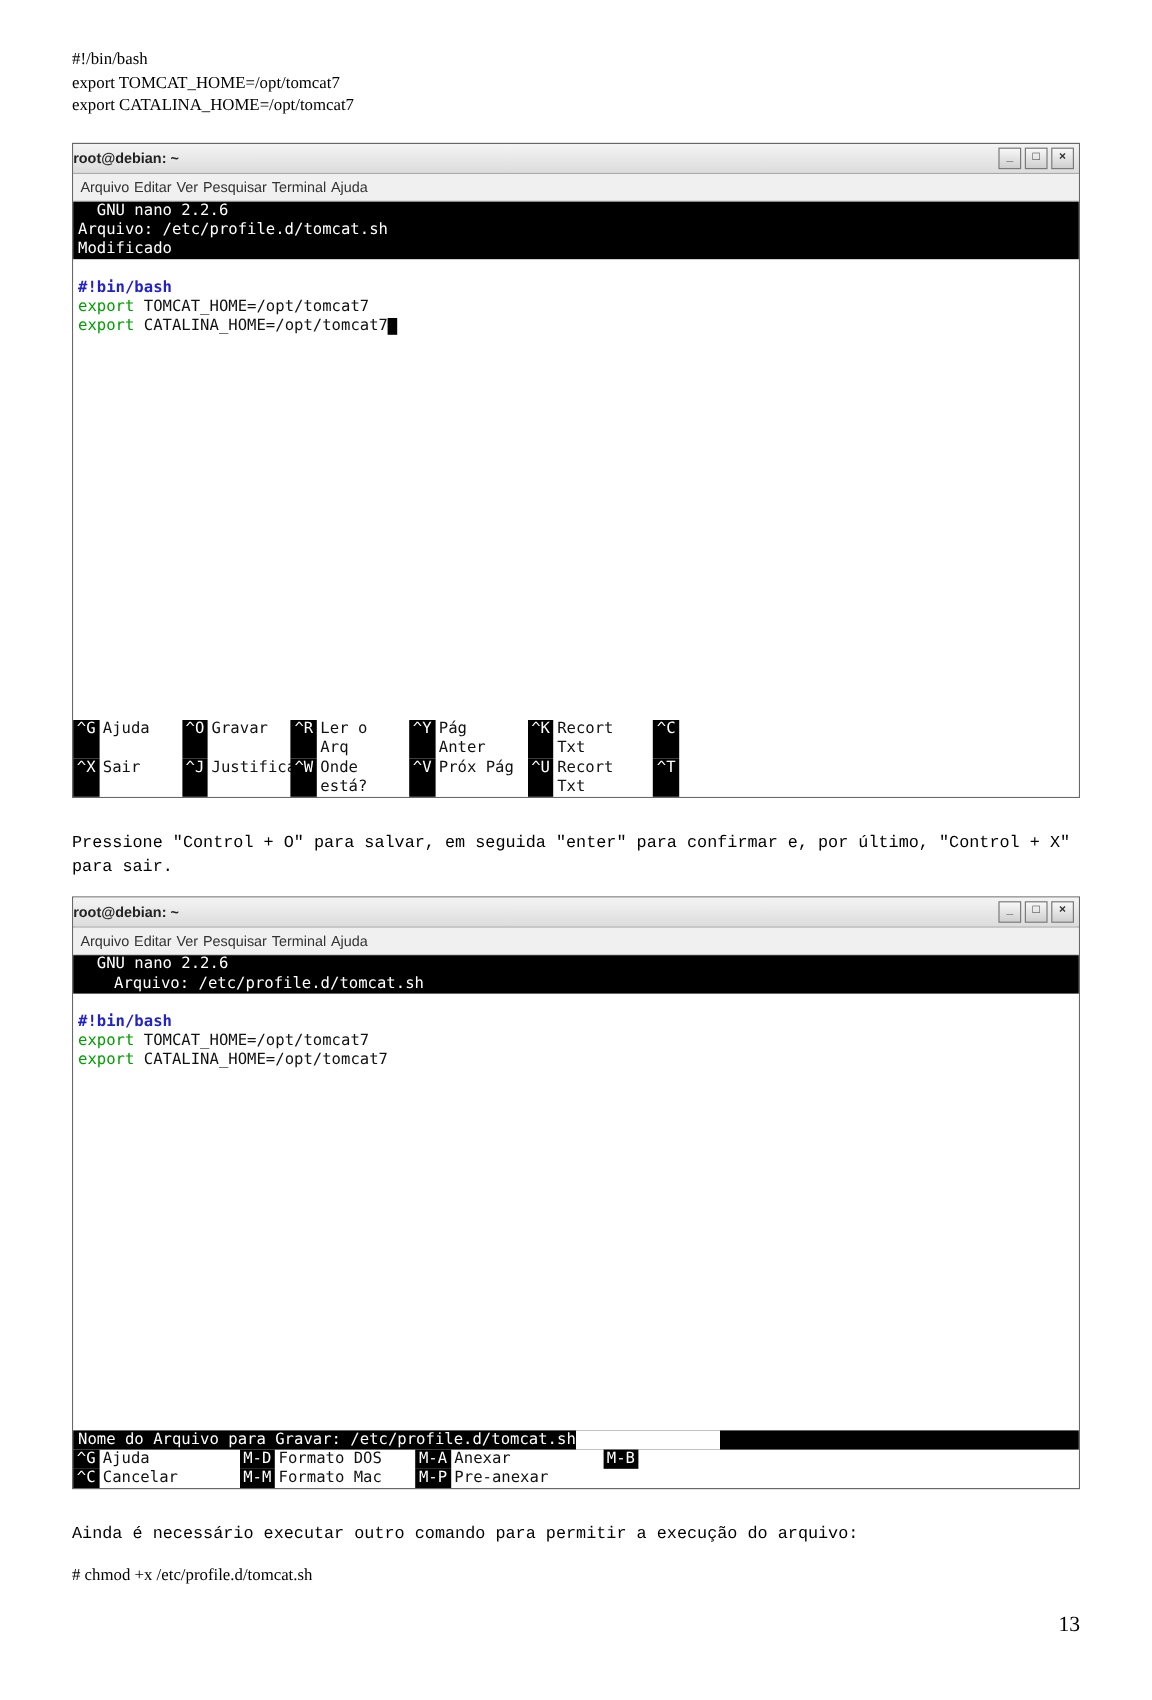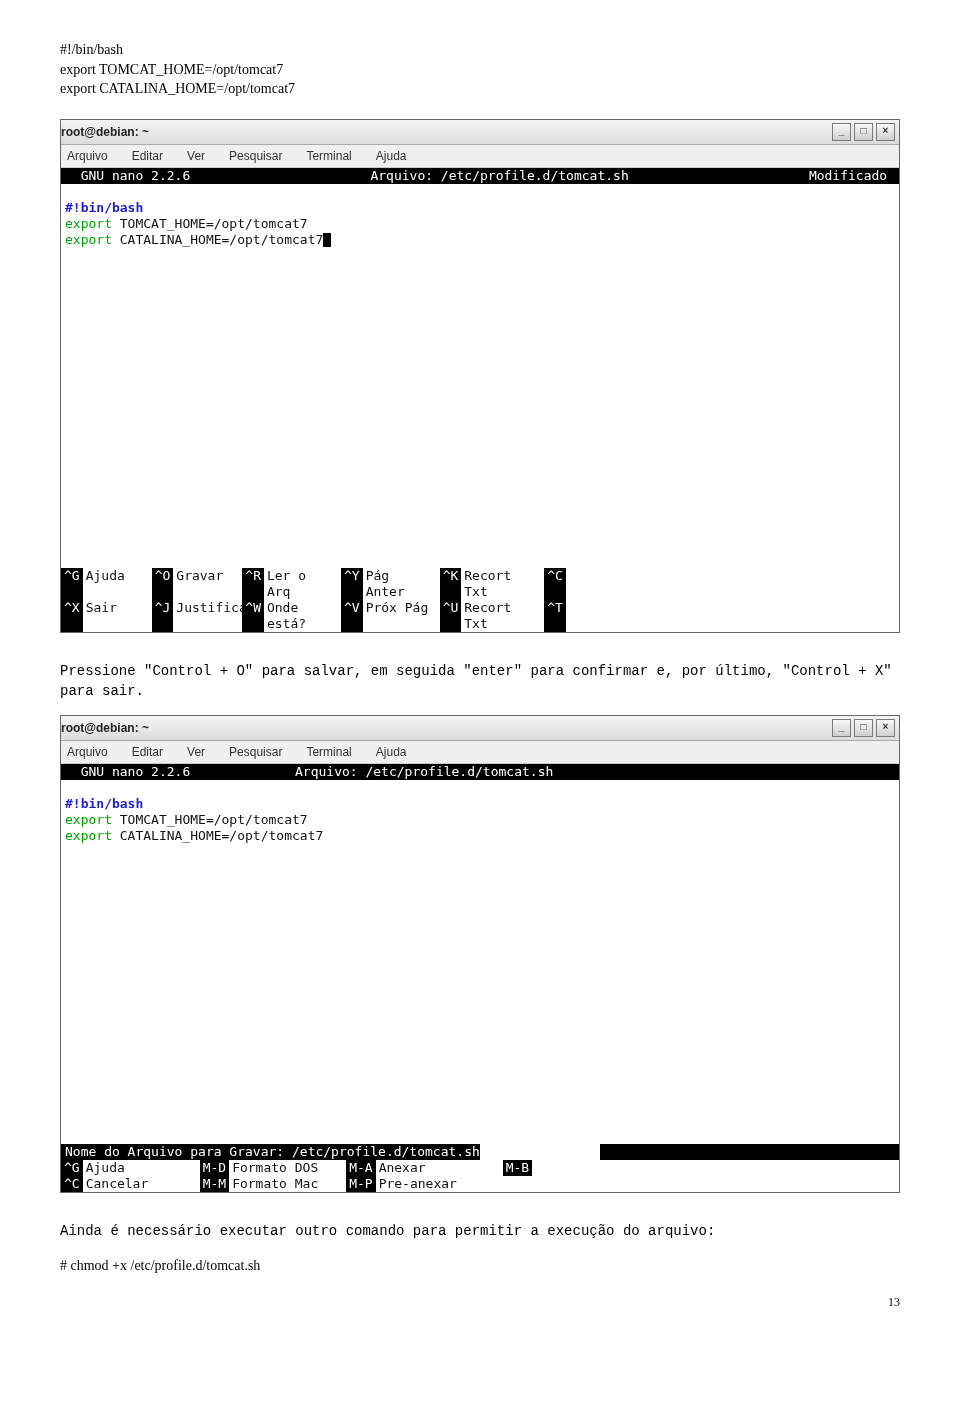--- a/index.html
+++ b/index.html
@@ -60,38 +60,39 @@
     color: #333;
     font-family: sans-serif;
   }
   .menubar {
     height: 22px;
     background: #f0f0f0;
     border-bottom: 1px solid #ccc;
     display: flex;
     align-items: center;
     padding: 0 6px;
-    gap: 24px;
+    gap: 4px;
     font-family: sans-serif;
     font-size: 12px;
     color: #333;
   }
   .menubar span { cursor: default; }
   .term-body {
     background: #ffffff;
     color: #111;
     font-family: "DejaVu Sans Mono", "Courier New", monospace;
     font-size: 13px;
     line-height: 16px;
     padding: 0;
   }
   .line {
     white-space: pre;
     padding: 0 4px;
     min-height: 16px;
+    flex-direction: column;
   }
   .inv {
     background: #000;
     color: #fff;
   }
   .blue { color: #2222cc; font-weight: bold; }
   .green { color: #00a000; }
   .cursor {
     display: inline-block;
     width: 8px;
@@ -111,21 +112,21 @@
     padding: 0 3px;
   }
   .sc-txt {
     padding: 0 4px 0 3px;
   }
   .filler { height: 320px; }
   .filler2 { height: 300px; }
   .page-num {
     text-align: right;
     font-family: "Times New Roman", serif;
-    font-size: 12px;
+    font-size: 18px;
     margin-top: 20px;
   }
 </style>
 </head>
 <body>
 
 <div class="code-block">#!/bin/bash
 export TOMCAT_HOME=/opt/tomcat7
 export CATALINA_HOME=/opt/tomcat7</div>
 

